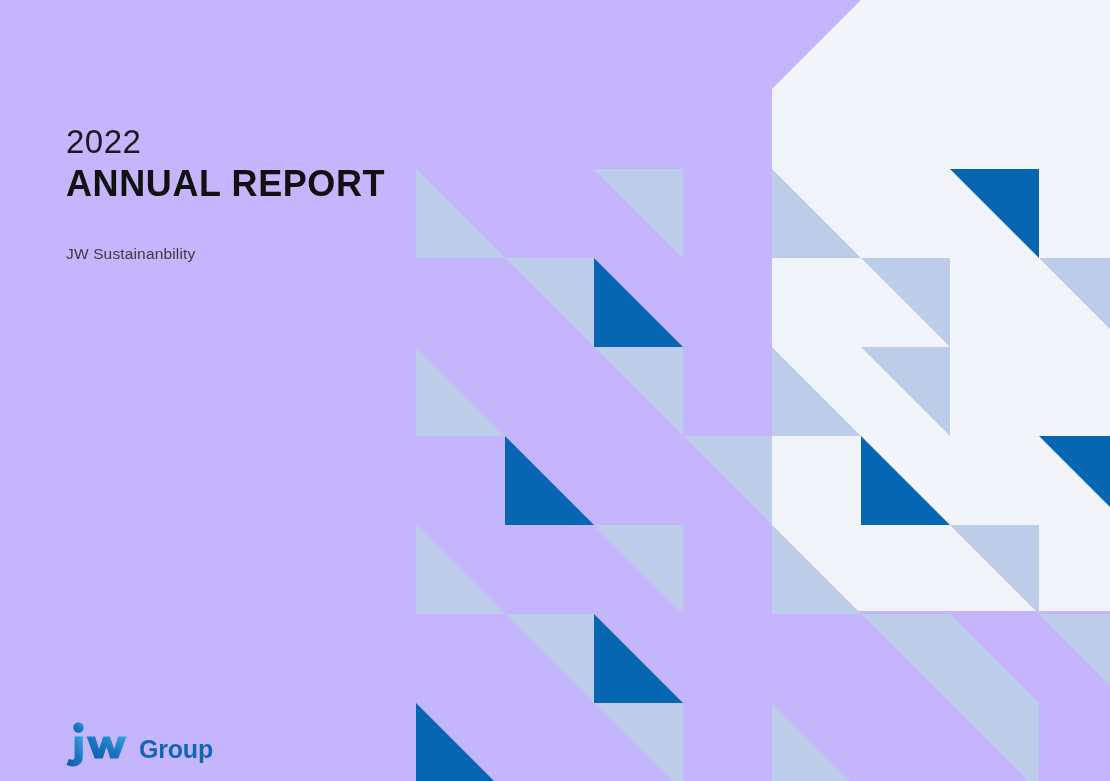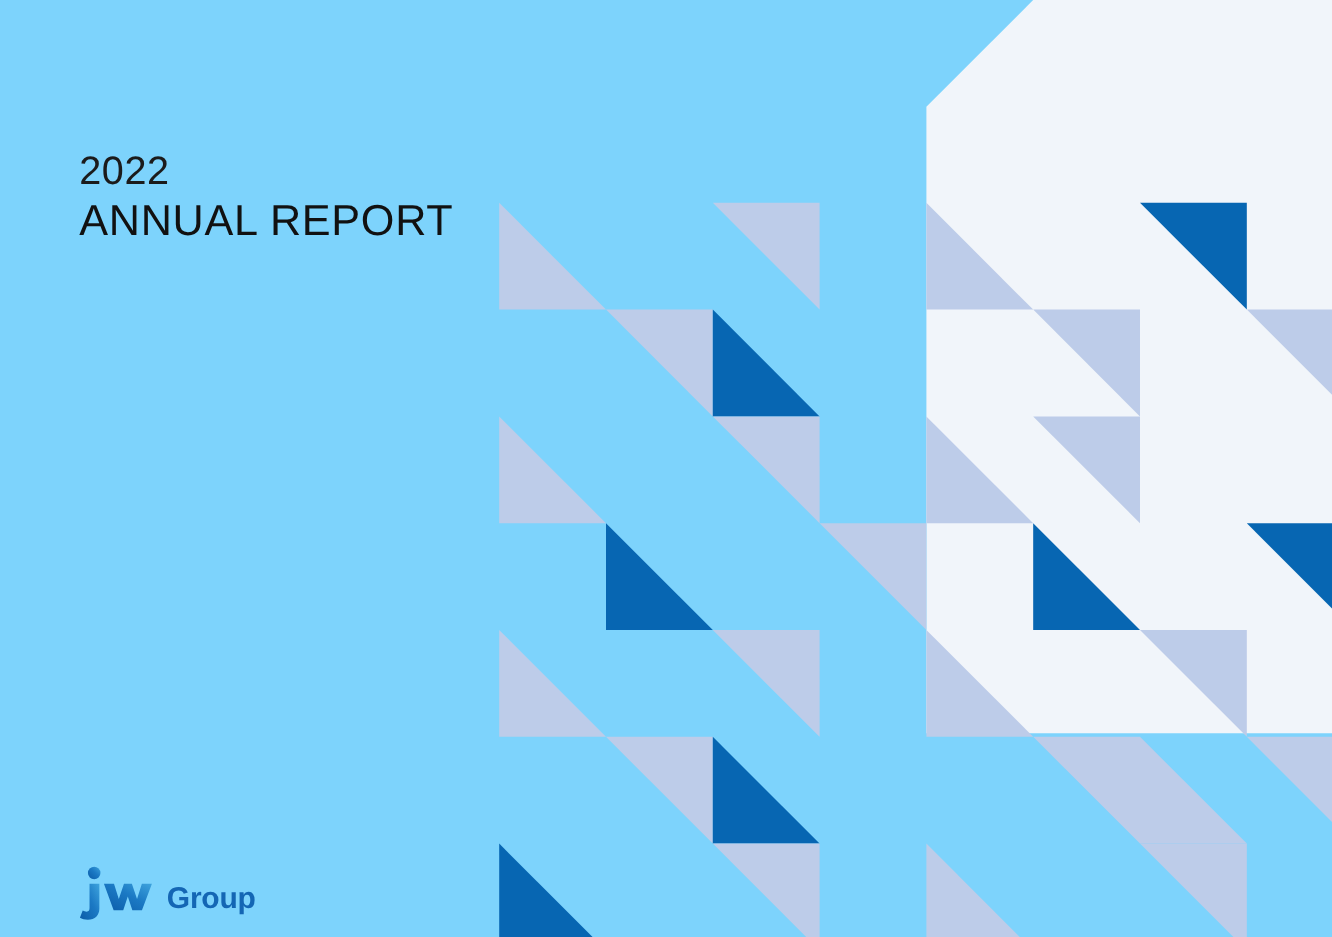--- a/index.html
+++ b/index.html
@@ -8,21 +8,21 @@
     background: #ffffff;
   }
   body {
     font-family: "Liberation Sans", sans-serif;
     -webkit-font-smoothing: antialiased;
   }
   #page {
     position: relative;
     width: 1110px;
     height: 781px;
-    background: #7dd3fc;
+    background: #c4b5fd;
     overflow: hidden;
   }
 
   
   #pattern-layer {
     position: absolute;
     inset: 0;
     width: 1110px;
     height: 781px;
     pointer-events: none;
@@ -38,21 +38,21 @@
   .year {
     font-size: 33px;
     font-weight: 300;
     letter-spacing: 0.5px;
     color: #1b1b1b;
     line-height: 1.12;
     margin: 0;
   }
   .report-title {
     font-size: 36px;
-    font-weight: 400;
+    font-weight: 700;
     letter-spacing: 0.6px;
     color: #111111;
     line-height: 1.18;
     margin: 2px 0 0 0;
     white-space: nowrap;
   }
   .subtitle {
     font-size: 15.5px;
     font-weight: 400;
     color: #3c3c3c;
@@ -119,20 +119,21 @@
         <polygon points="416,703 505,792 416,792" fill="#0766b2"></polygon>
         <polygon points="594,703 683,703 683,792" fill="#bdcce9"></polygon>
         <polygon points="772,703 861,792 772,792" fill="#bdcce9"></polygon>
         <polygon points="950,703 1039,703 1039,792" fill="#bdcce9"></polygon>
       </g>
   </svg>
 
   <div id="cover-text">
     <div class="year">2022</div>
     <h1 class="report-title">ANNUAL REPORT</h1>
+    <div class="subtitle">JW Sustainanbility</div>
   </div>
 
   <div id="brand-logo">
     <svg class="logo-mark" width="64" height="48" viewBox="0 0 64 48" xmlns="http://www.w3.org/2000/svg">
       <defs>
         <linearGradient id="jwgrad" x1="0" y1="1" x2="1" y2="0">
           <stop offset="0%" stop-color="#0b5ca8"></stop>
           <stop offset="55%" stop-color="#1b79c4"></stop>
           <stop offset="100%" stop-color="#3ea3dd"></stop>
         </linearGradient>

